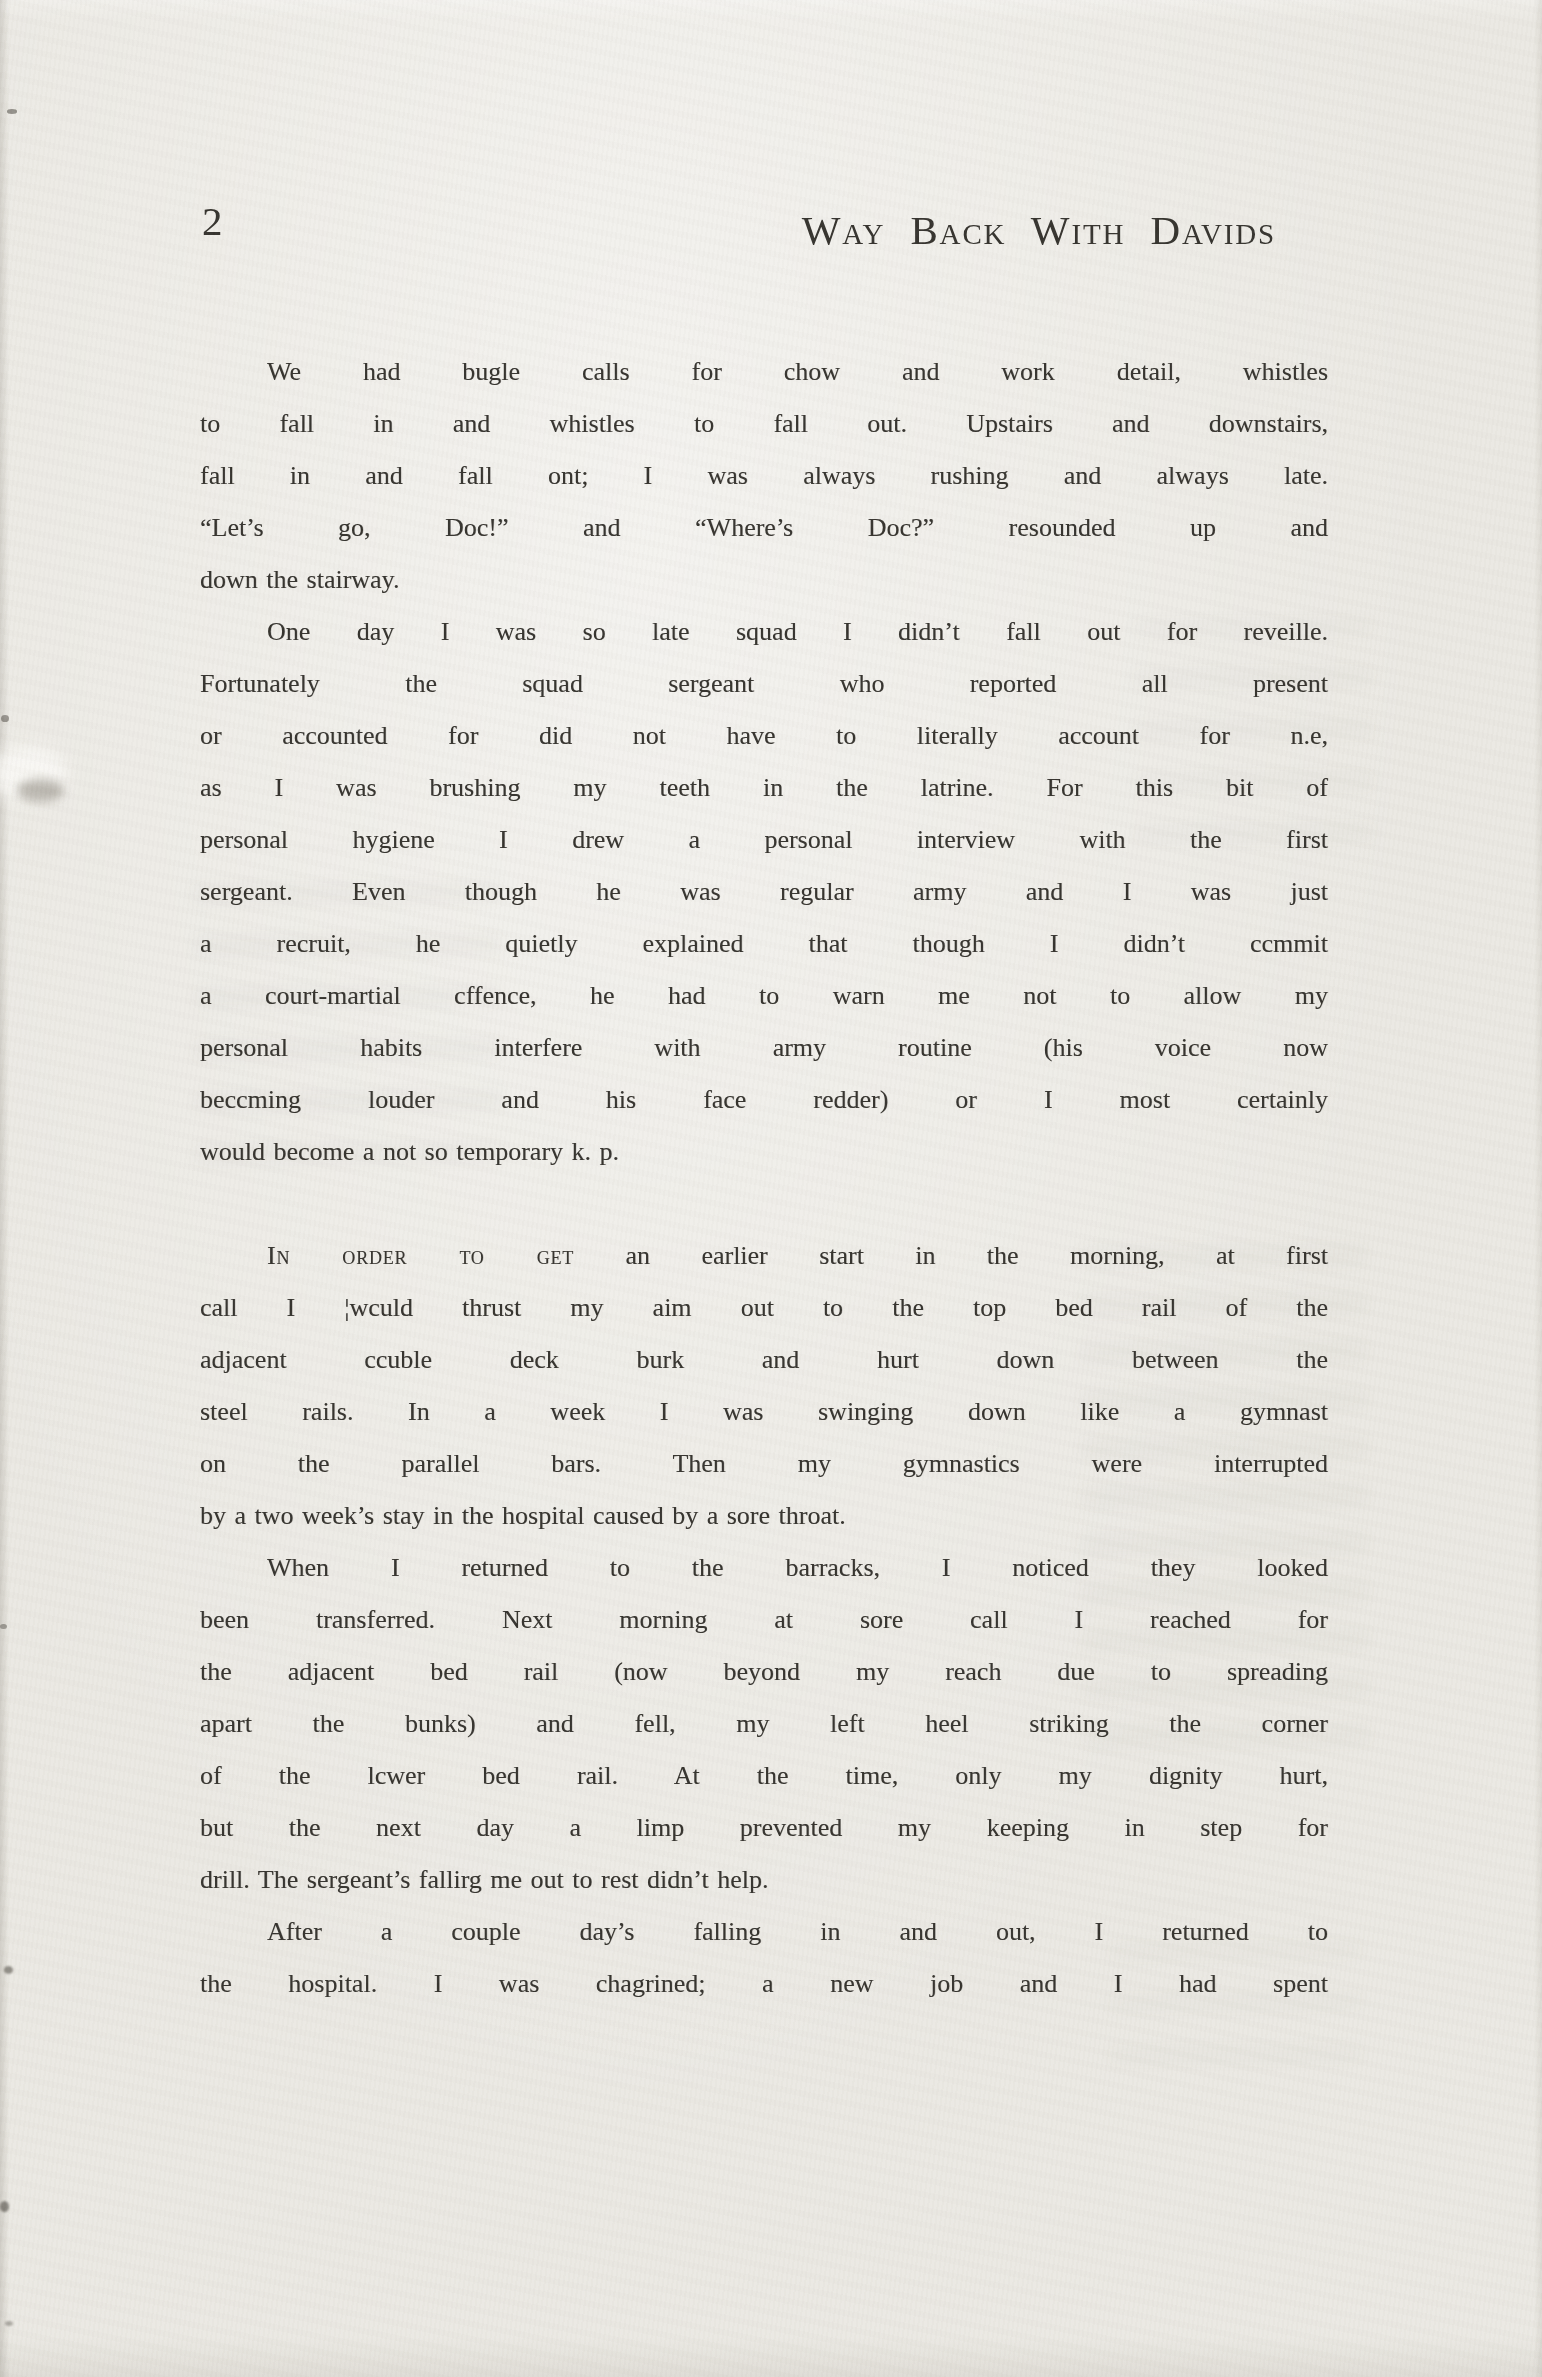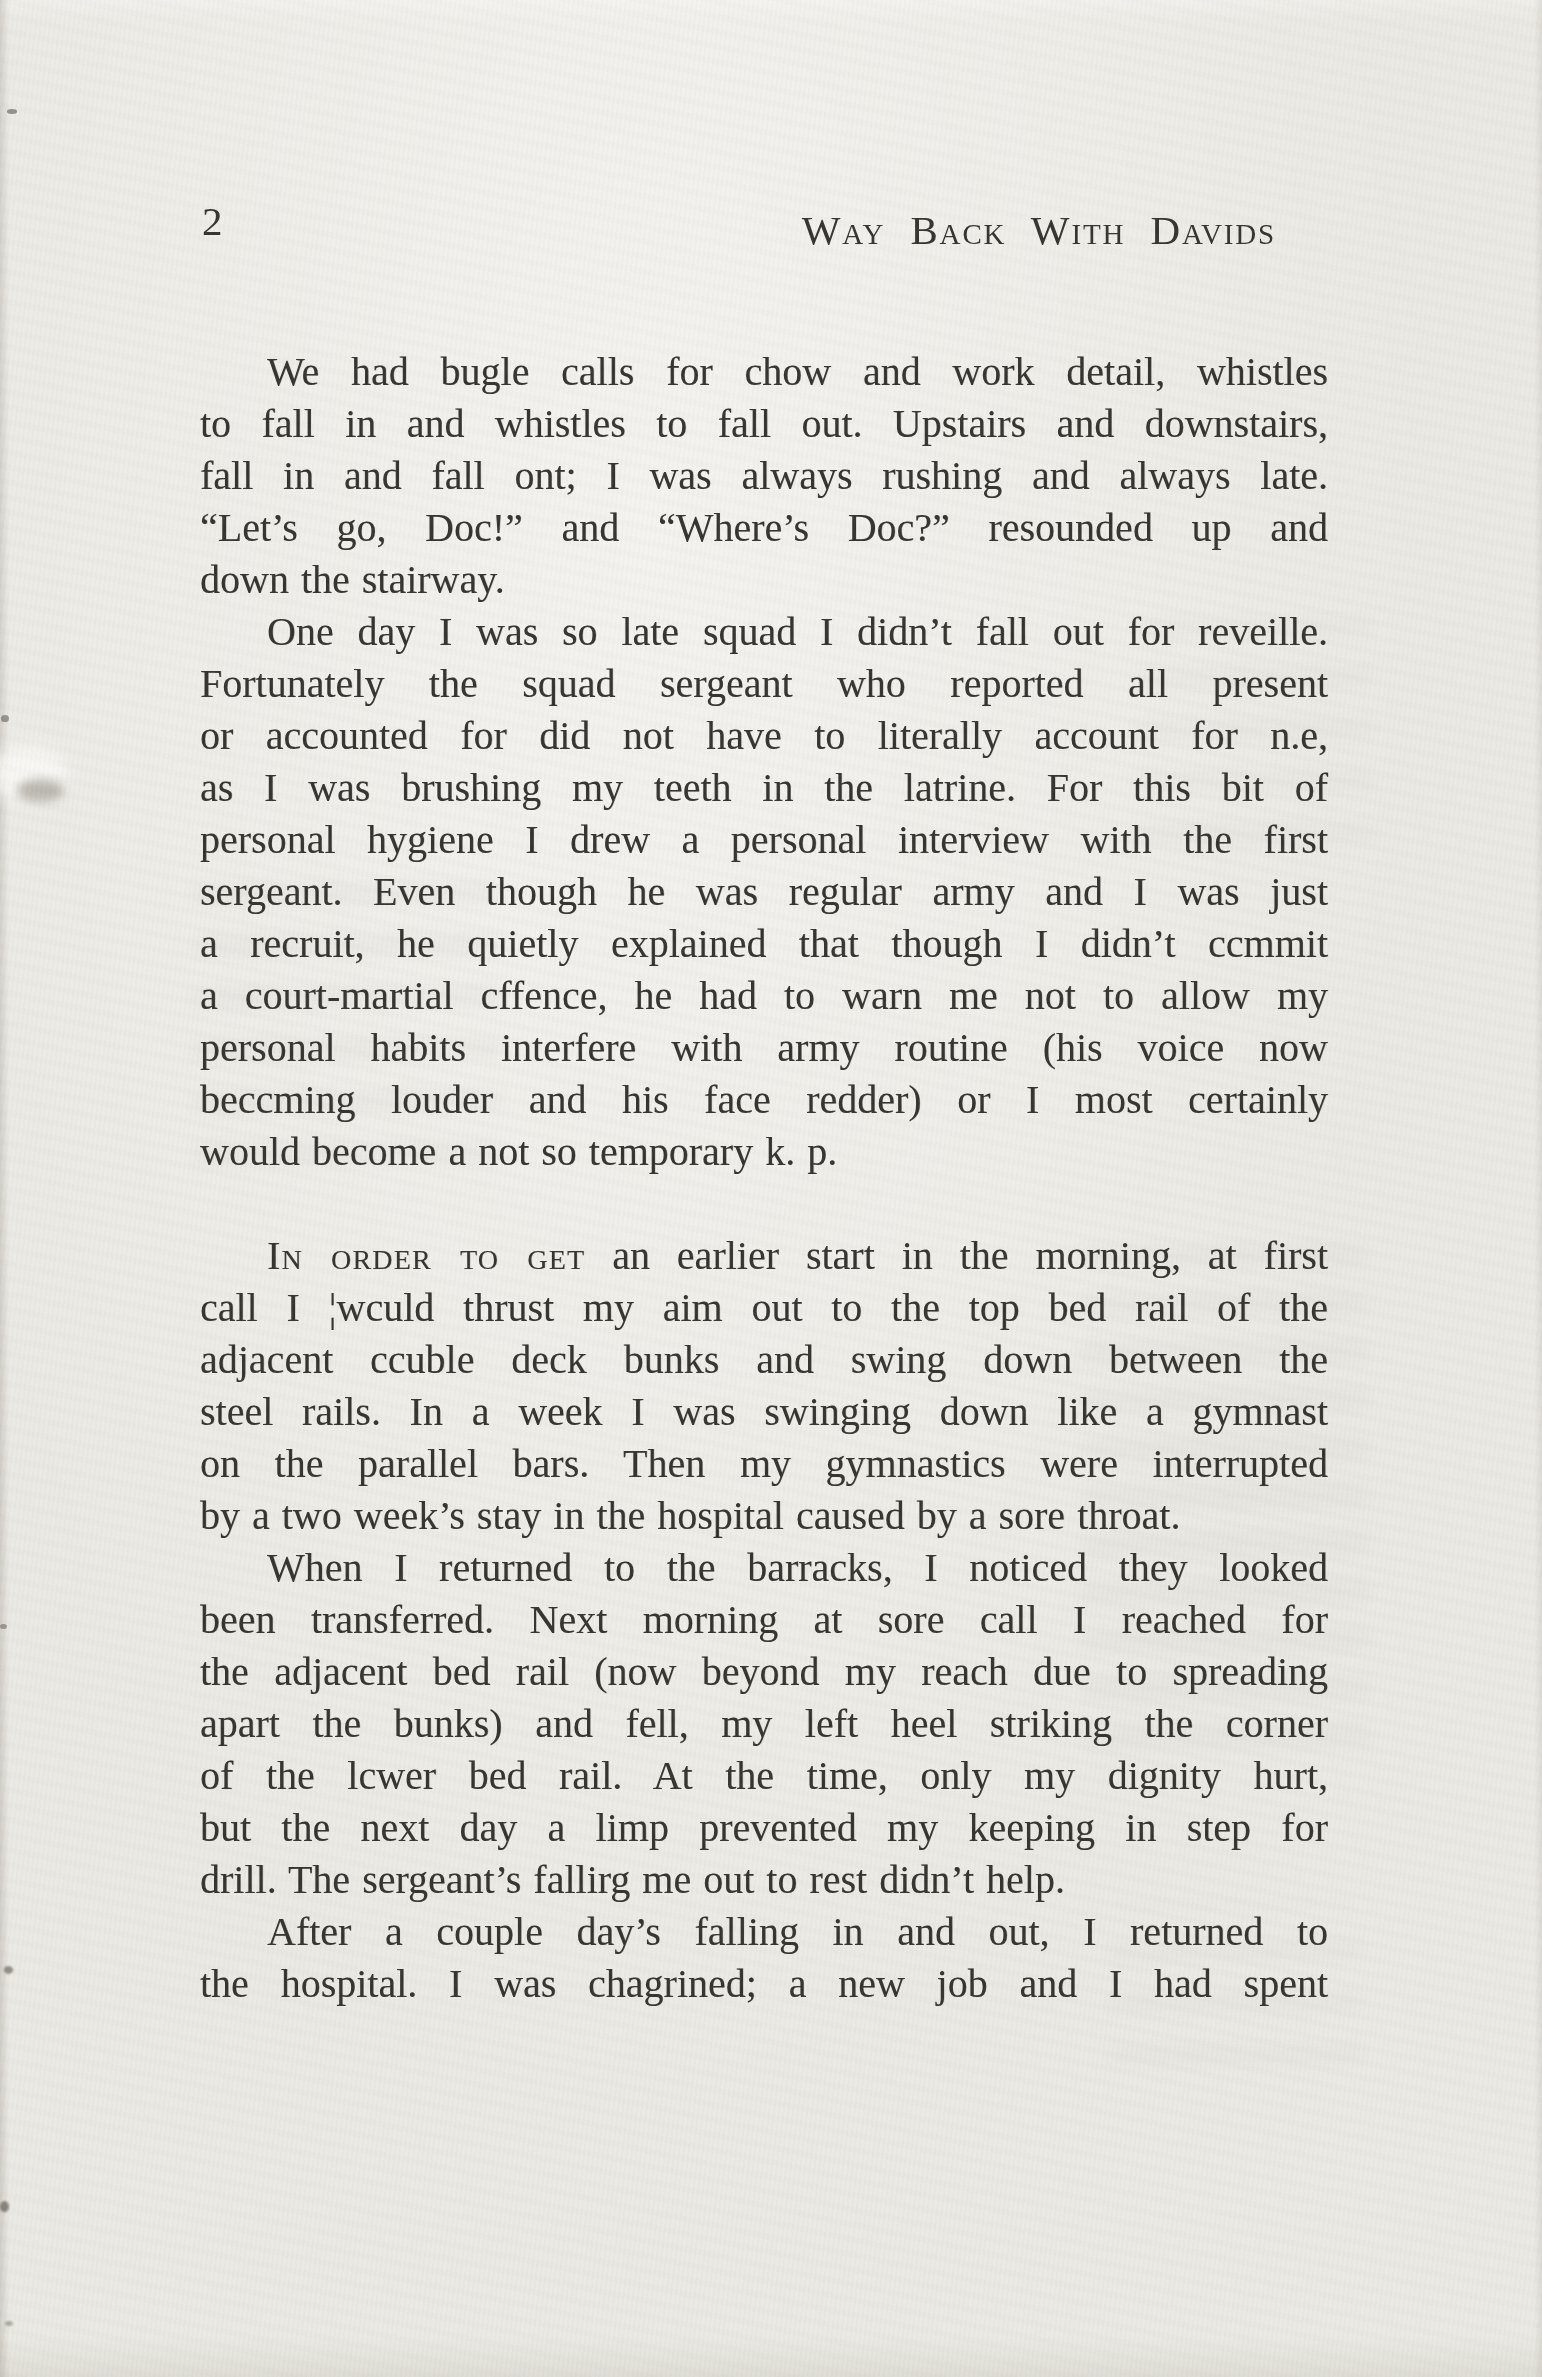--- a/index.html
+++ b/index.html
@@ -35,21 +35,21 @@
   }
   .running-title{
     position:absolute;right:17px;top:0;width:100%;
     text-align:right;padding-right:35px;box-sizing:border-box;
     font-variant:small-caps;
     font-size:41px;line-height:64px;
     letter-spacing:0.045em;word-spacing:0.32em;
   }
   .body{
     position:absolute;left:200px;top:346px;width:1128px;
-    font-size:40px;line-height:52px;
+    font-size:26px;line-height:52px;
     word-spacing:2px;
     text-shadow:0.4px 0.4px 0 rgba(52,50,45,0.30);
   }
   .para{margin:0;}
   .para.section-break{margin-top:52px;}
   .line{
     height:52px;line-height:52px;
     text-align:justify;
     -moz-text-align-last:justify;
     text-align-last:justify;
@@ -117,21 +117,21 @@
         <div class="line">sergeant. Even though he was regular army and I was just</div>
         <div class="line">a recruit, he quietly explained that though I didn’t ccmmit</div>
         <div class="line">a court-martial cffence, he had to warn me not to allow my</div>
         <div class="line">personal habits interfere with army routine (his voice now</div>
         <div class="line">beccming louder and his face redder) or I most certainly</div>
         <div class="line last">would become a not so temporary k. p.</div>
       </div>
       <div class="para section-break">
         <div class="line indent"><span class="smallcaps">In order to get</span><span> an earlier start in the morning, at first</span></div>
         <div class="line">call I ¦wculd thrust my aim out to the top bed rail of the</div>
-        <div class="line">adjacent ccuble deck bunks and swing down between the</div>
+        <div class="line">adjacent ccuble deck burk and hurt down between the</div>
         <div class="line">steel rails. In a week I was swinging down like a gymnast</div>
         <div class="line">on the parallel bars. Then my gymnastics were interrupted</div>
         <div class="line last">by a two week’s stay in the hospital caused by a sore throat.</div>
       </div>
       <div class="para">
         <div class="line indent">When I returned to the barracks, I noticed they looked</div>
         <div class="line">been transferred. Next morning at sore call I reached for</div>
         <div class="line">the adjacent bed rail (now beyond my reach due to spreading</div>
         <div class="line">apart the bunks) and fell, my left heel striking the corner</div>
         <div class="line">of the lcwer bed rail. At the time, only my dignity hurt,</div>

